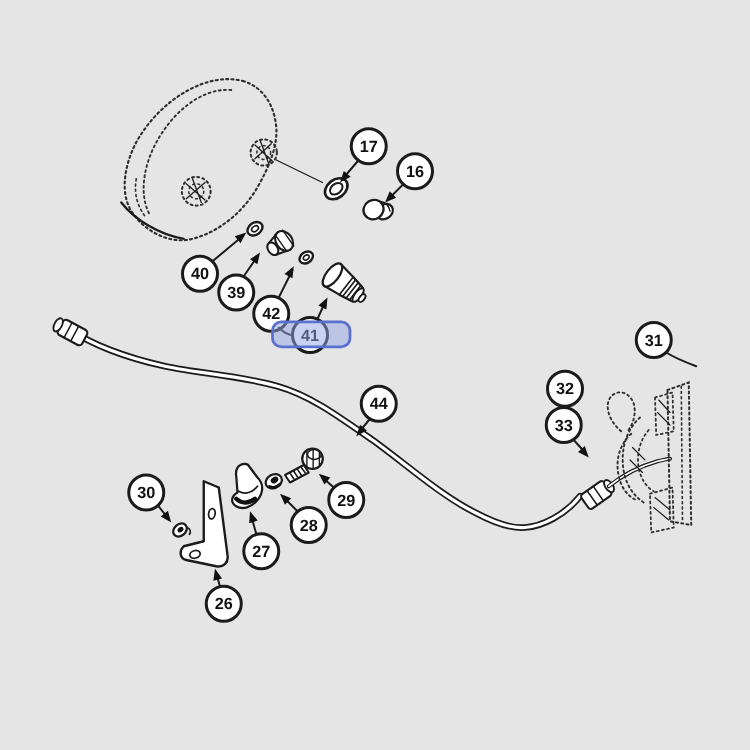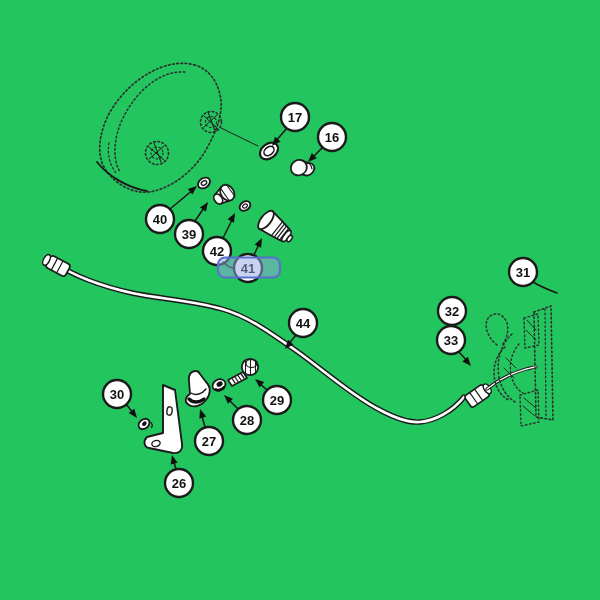--- a/index.html
+++ b/index.html
@@ -1,16 +1,16 @@
 <!DOCTYPE html>
 <html><head>
 <meta charset="utf-8">
 <style>
   html,body{margin:0;padding:0;background:#ffffff;}
-  .stage{width:600px;height:600px;position:relative;background:#22c55e;overflow:hidden;}
+  .stage{width:600px;height:600px;position:relative;background:#e5e5e5;overflow:hidden;}
   svg{display:block;}
   .ink{stroke:#1b1b1b;fill:none;stroke-linecap:round;stroke-linejoin:round;}
   .dot{stroke:#2e2e2e;fill:none;stroke-linecap:round;stroke-dasharray:1.6 2.6;}
   .wfill{fill:#ffffff;}
   .num{font-family:"Liberation Sans",sans-serif;font-weight:bold;font-size:13px;fill:#111;text-anchor:middle;}
   .callout circle{cursor:pointer;}
 </style>
 </head>
 <body>
 

